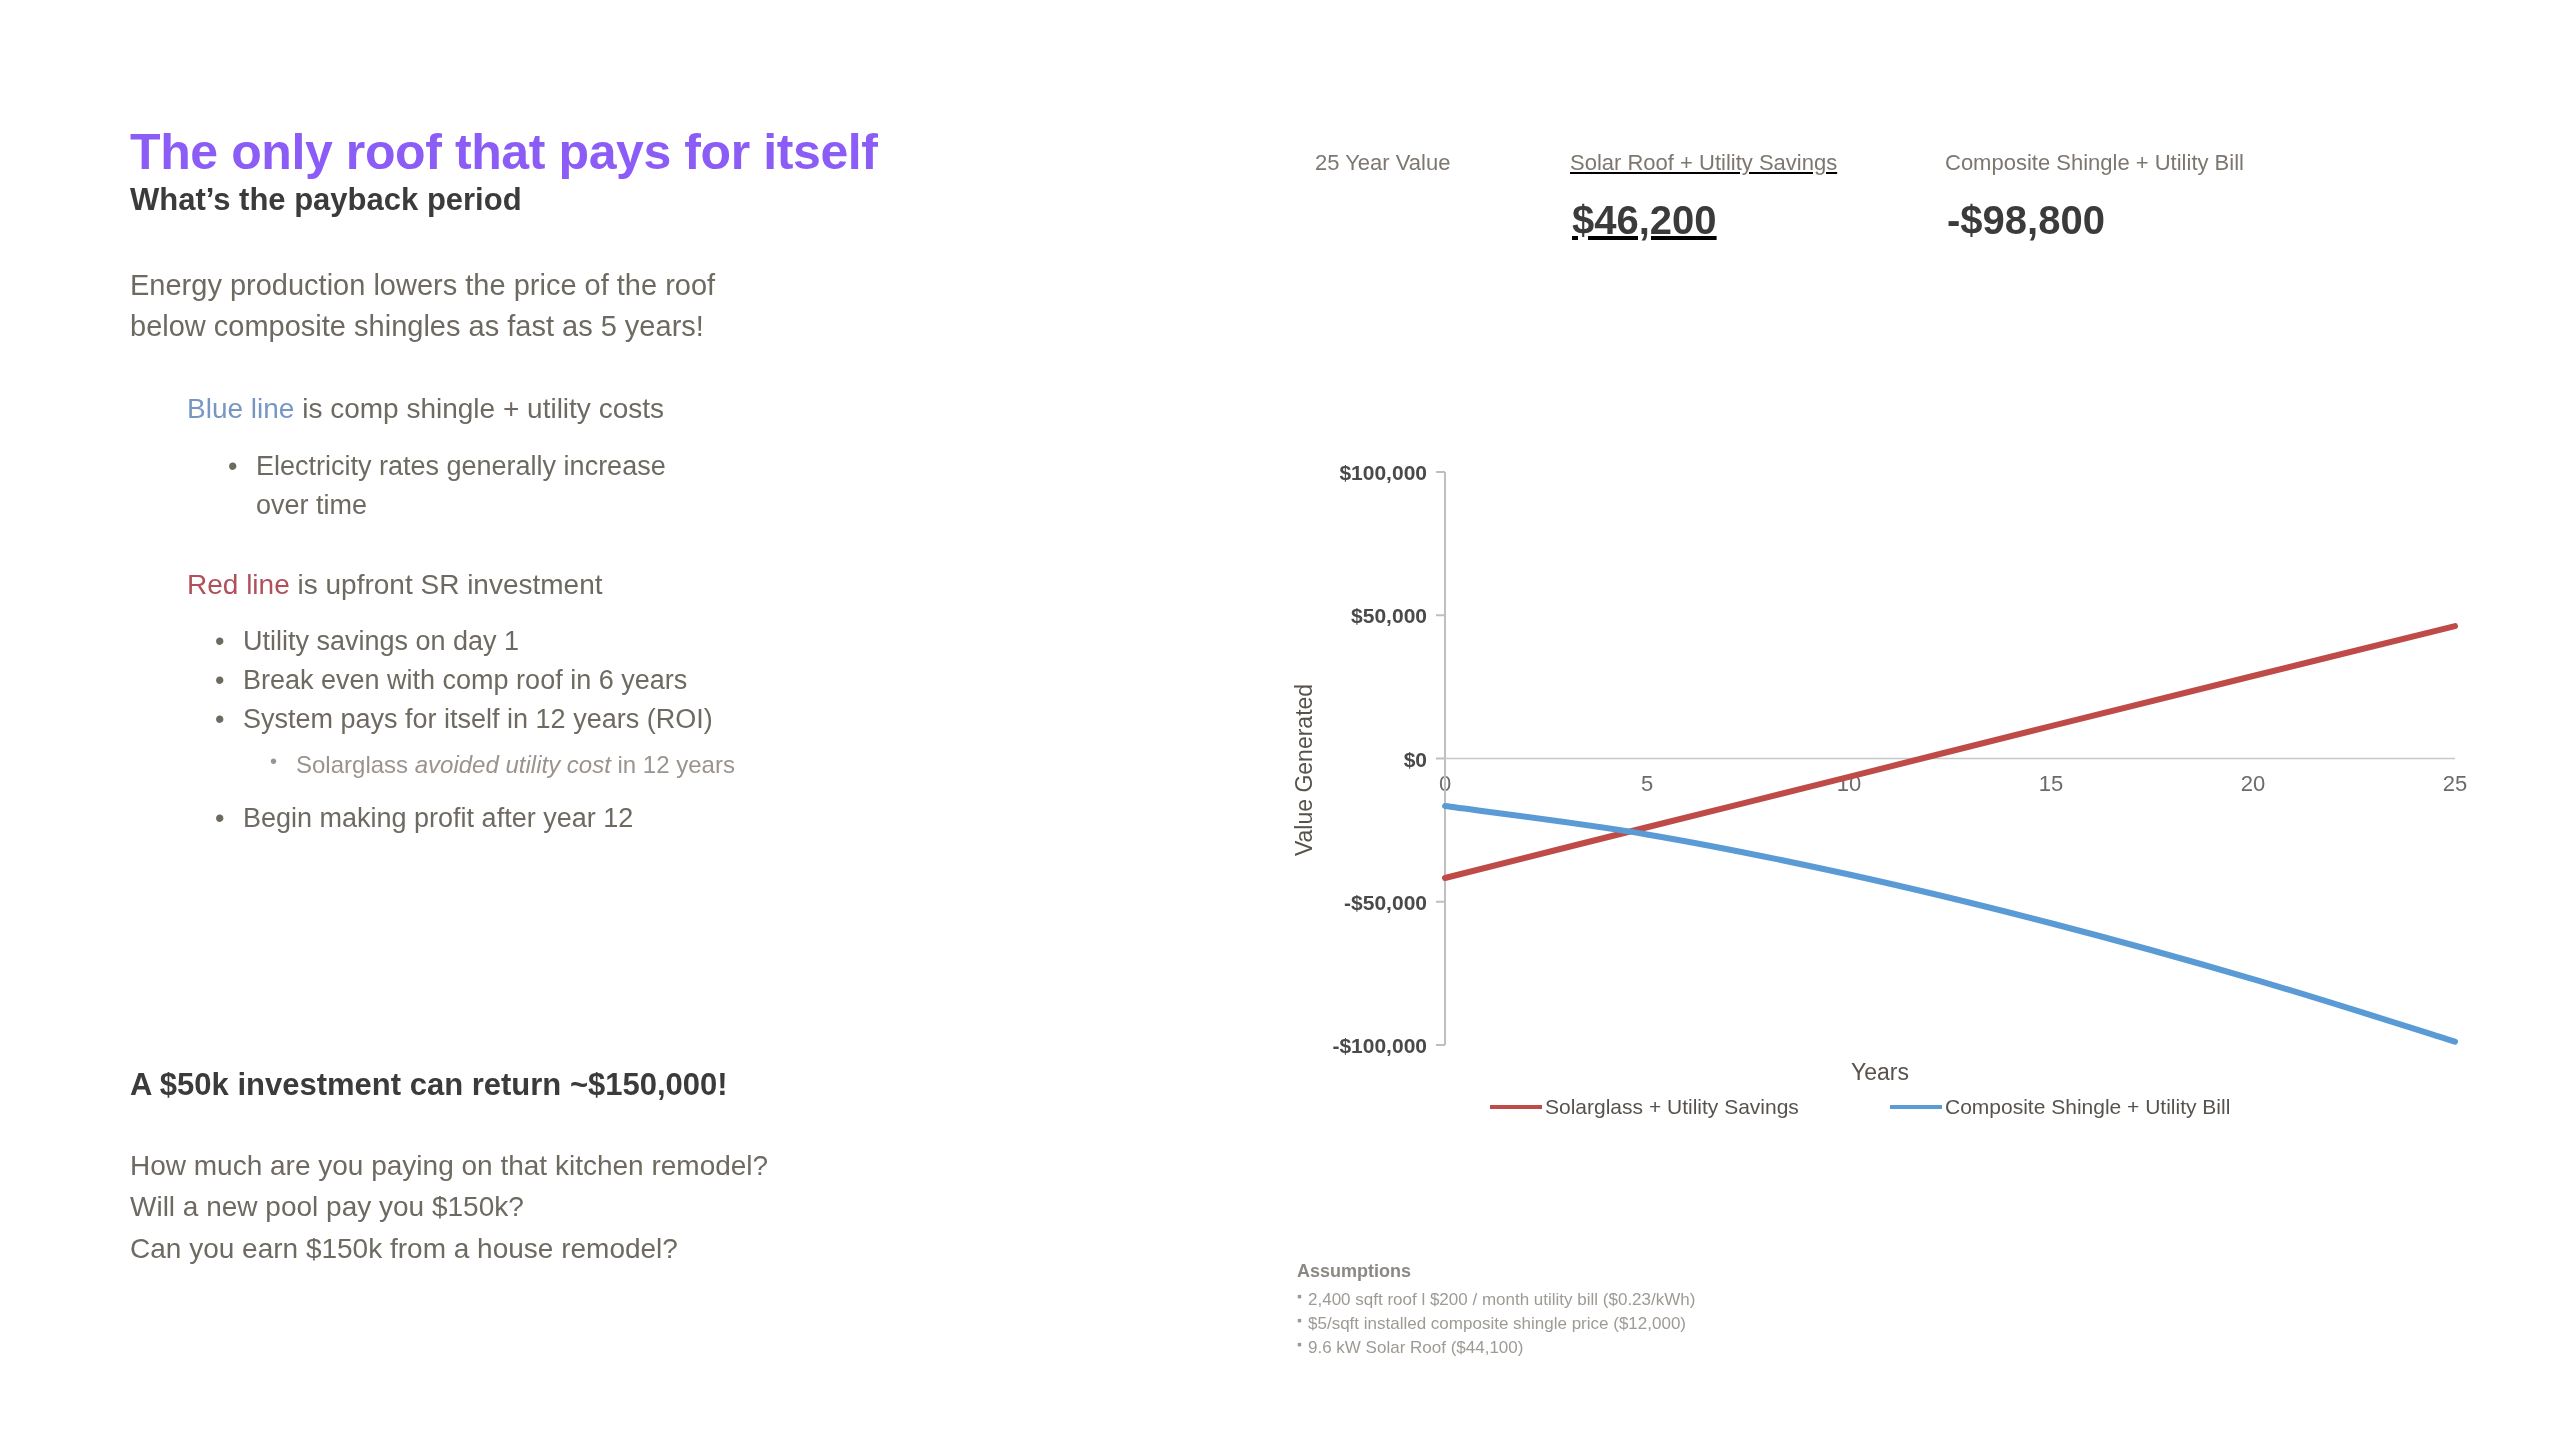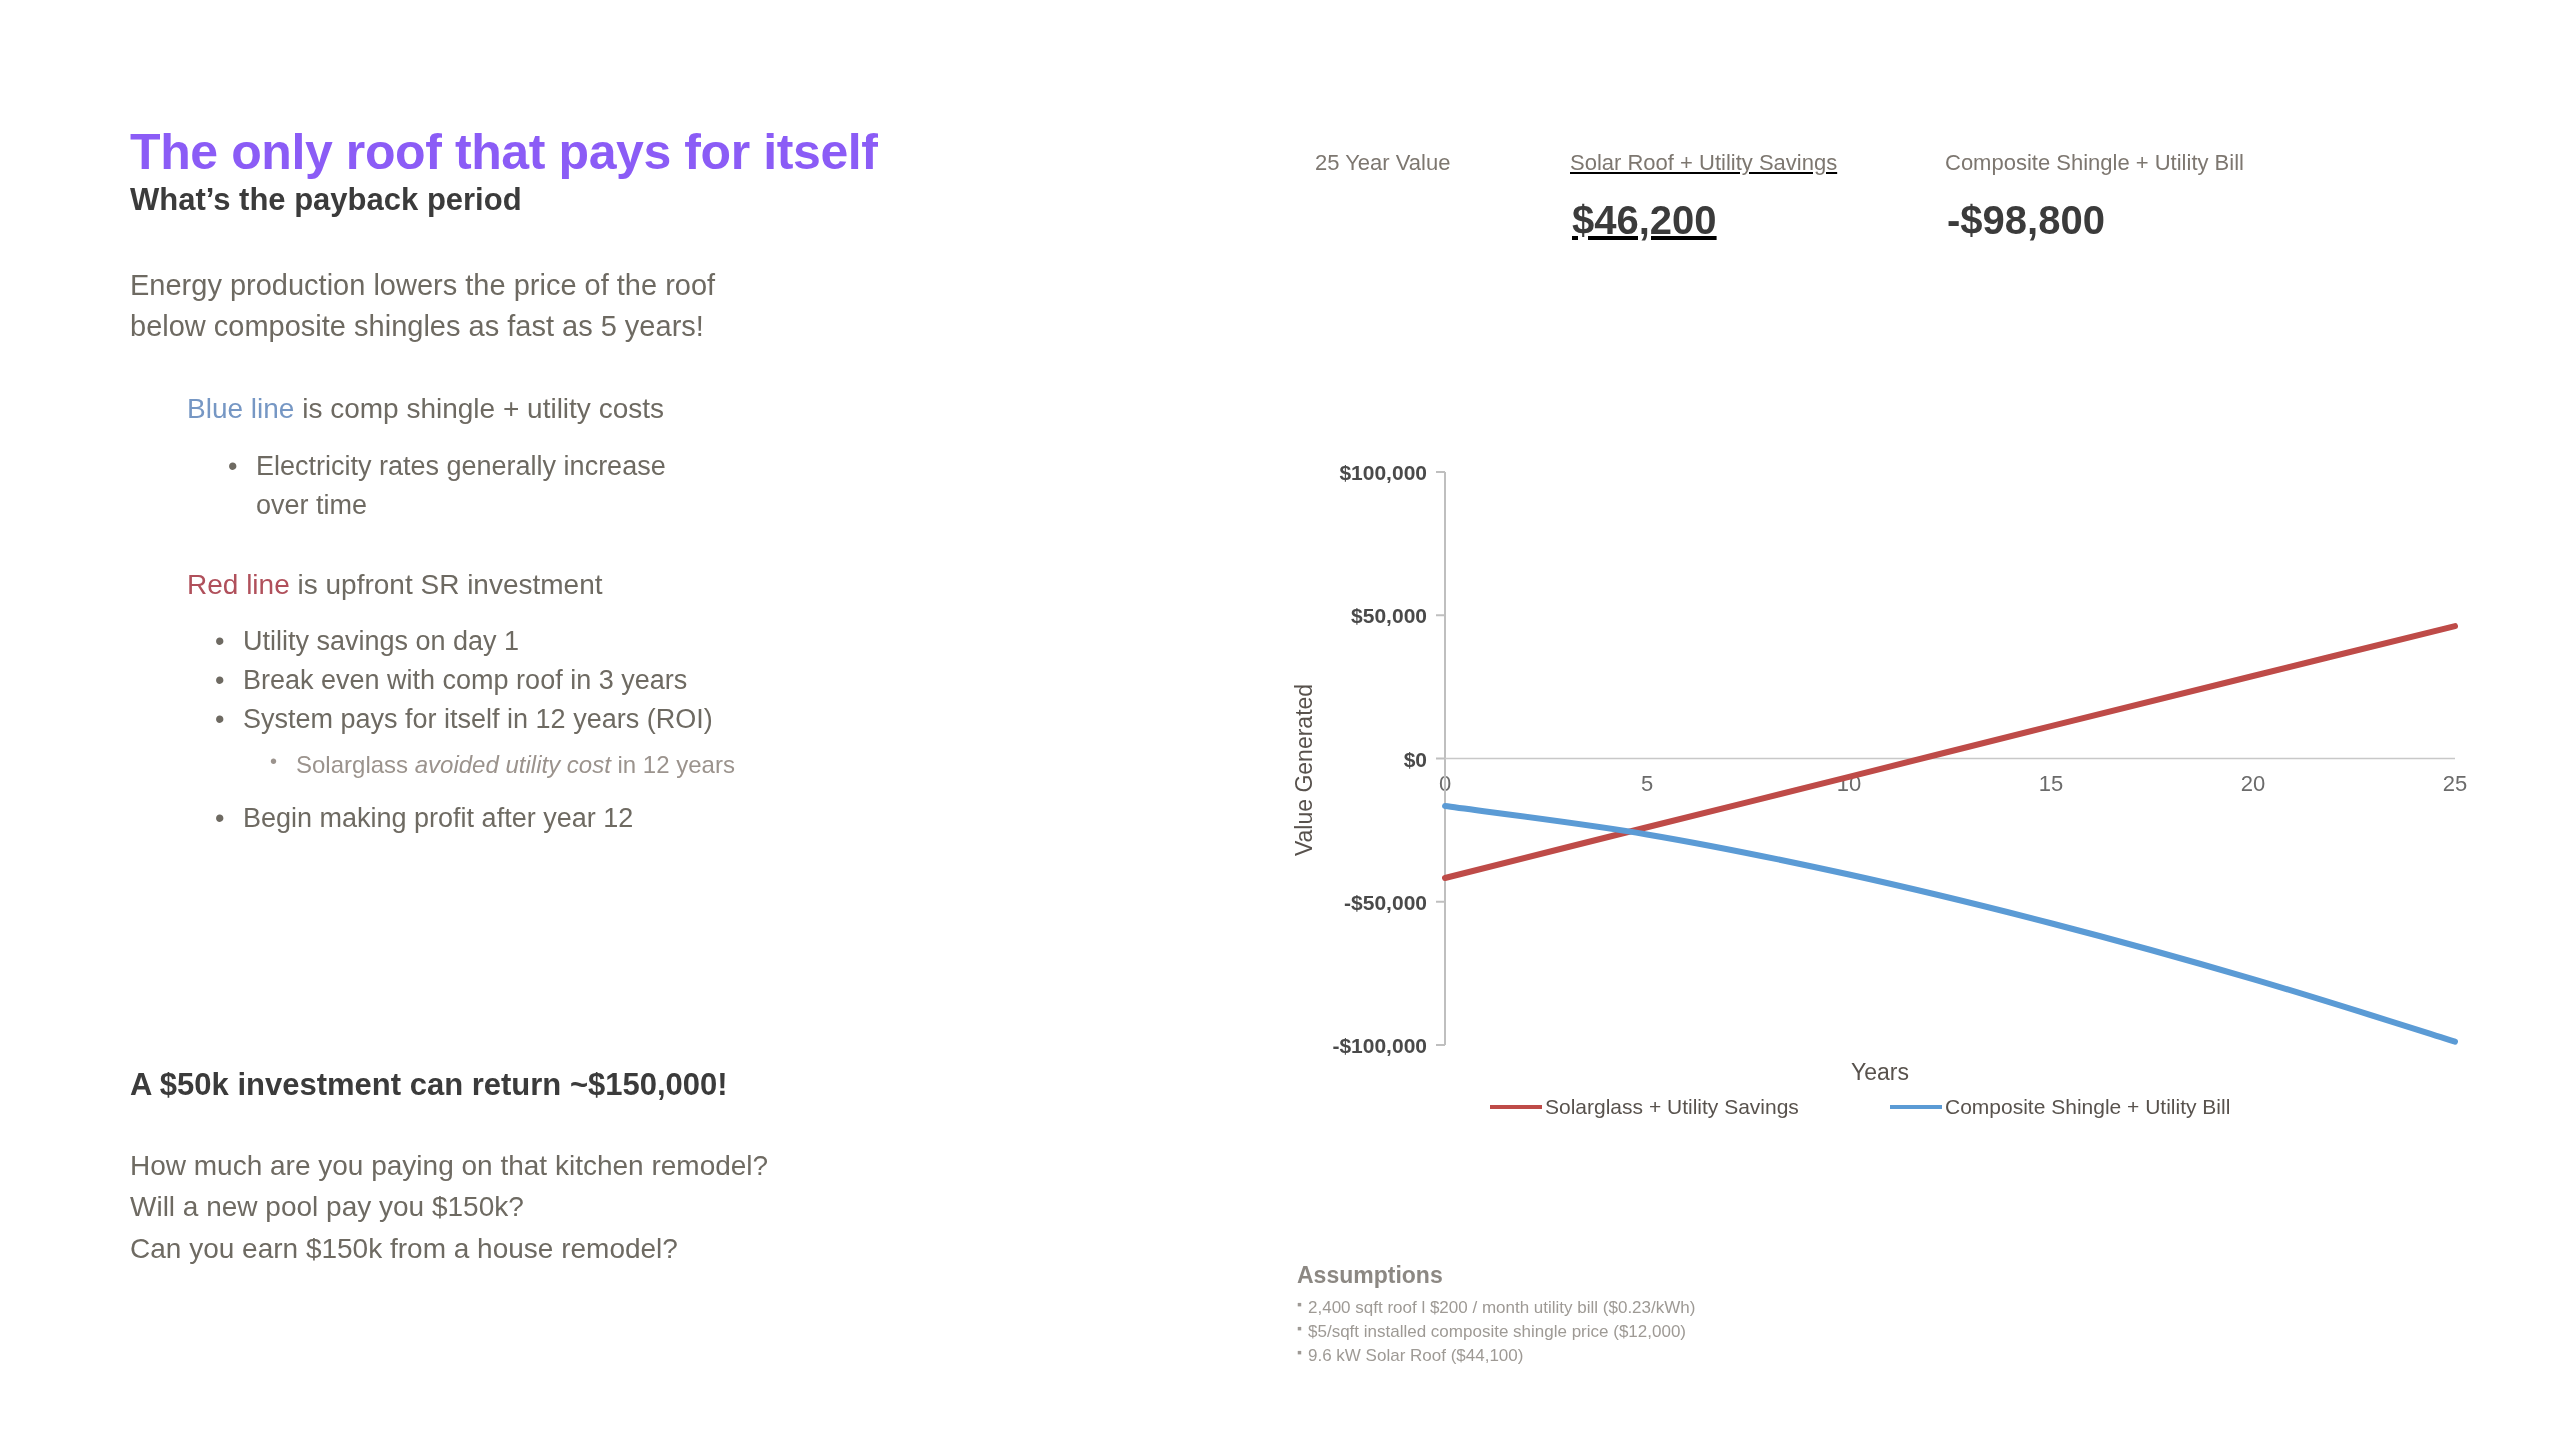--- a/index.html
+++ b/index.html
@@ -194,21 +194,21 @@
   .legend-b { left: 400px; top: 0px; }
 
   
   .assumptions {
     position: absolute;
     left: 1297px;
     top: 1258px;
     width: 560px;
   }
   .assump-title {
-    font-size: 23px;
+    font-size: 18px;
     font-weight: 700;
     color: #8c8883;
     line-height: 1.5;
     margin: 0 0 3px 0;
   }
   .assump-list { margin: 0; padding: 0; list-style: none; }
   .assump-list li {
     font-size: 17px;
     color: #9e9a95;
     line-height: 1.42;
@@ -261,21 +261,21 @@
         <span class="kw-red">Red line</span><span> is upfront SR investment</span>
       </div>
 
       <ul class="lvl2-list tight">
         <li>
           <span class="bdot">•</span>
           <span>Utility savings on day 1</span>
         </li>
         <li>
           <span class="bdot">•</span>
-          <span>Break even with comp roof in 3 years</span>
+          <span>Break even with comp roof in 6 years</span>
         </li>
         <li>
           <span class="bdot">•</span>
           <span>System pays for itself in 12 years (ROI)</span>
         </li>
       </ul>
 
       <ul class="lvl3-list">
         <li>
           <span class="bdot">•</span><span>Solarglass </span><em>avoided utility cost</em><span> in 12 years</span>

